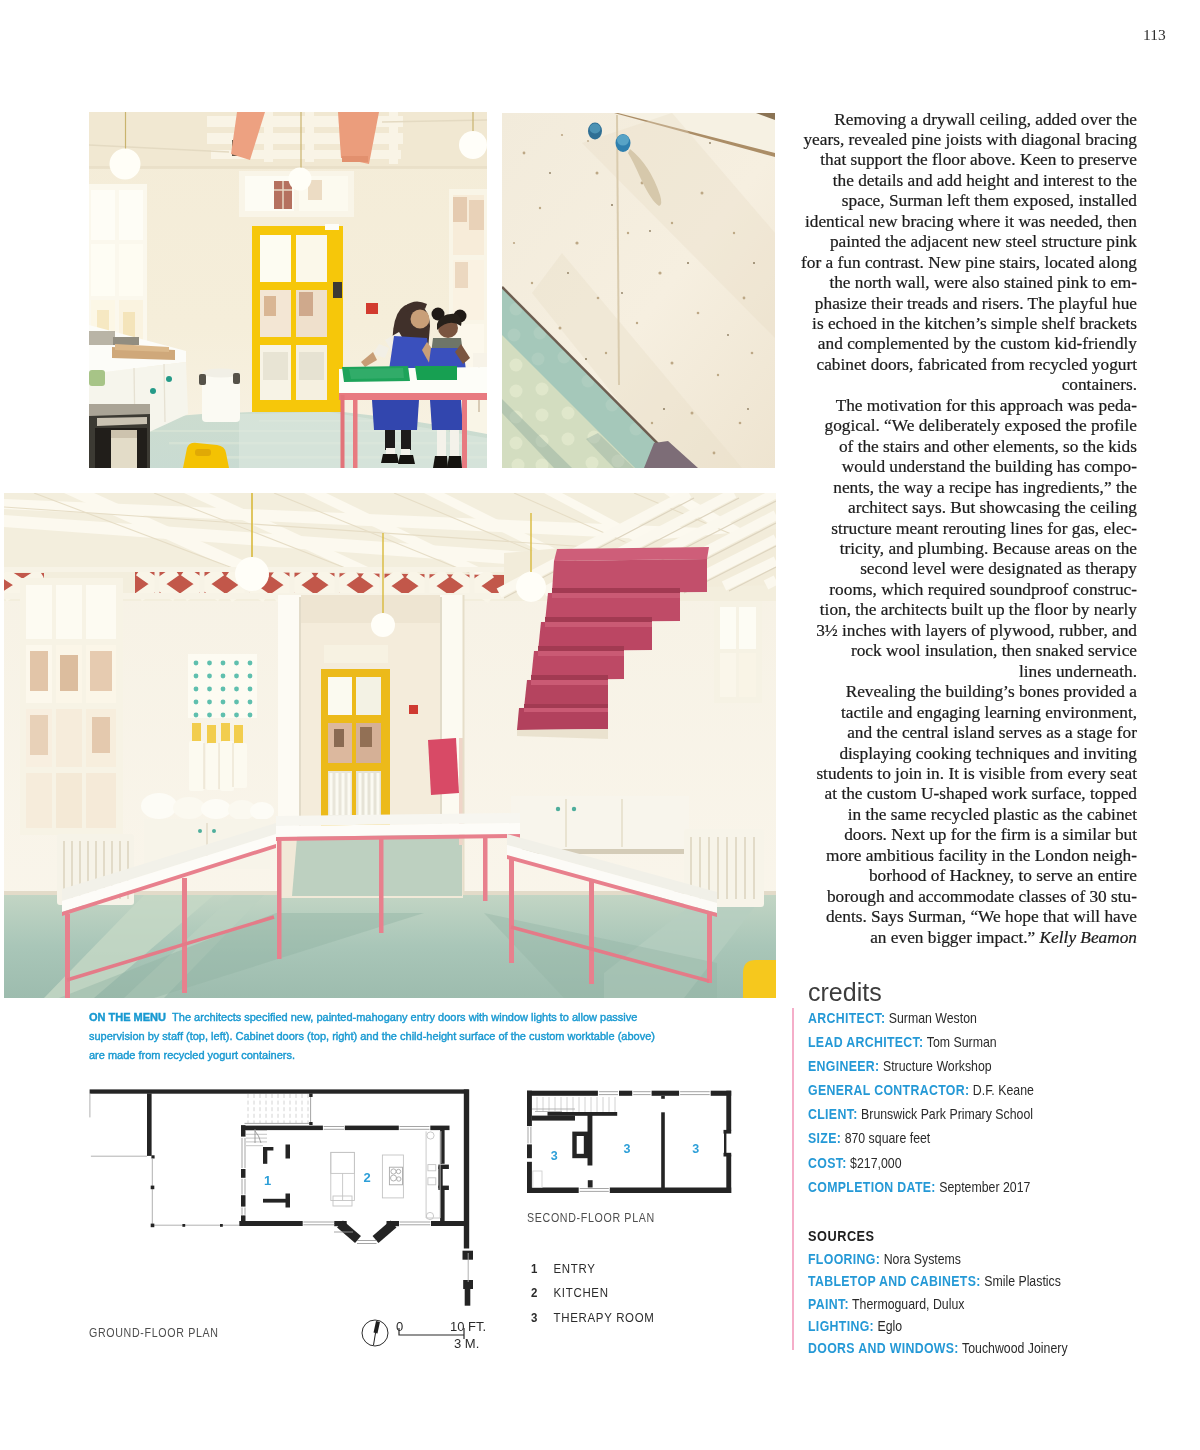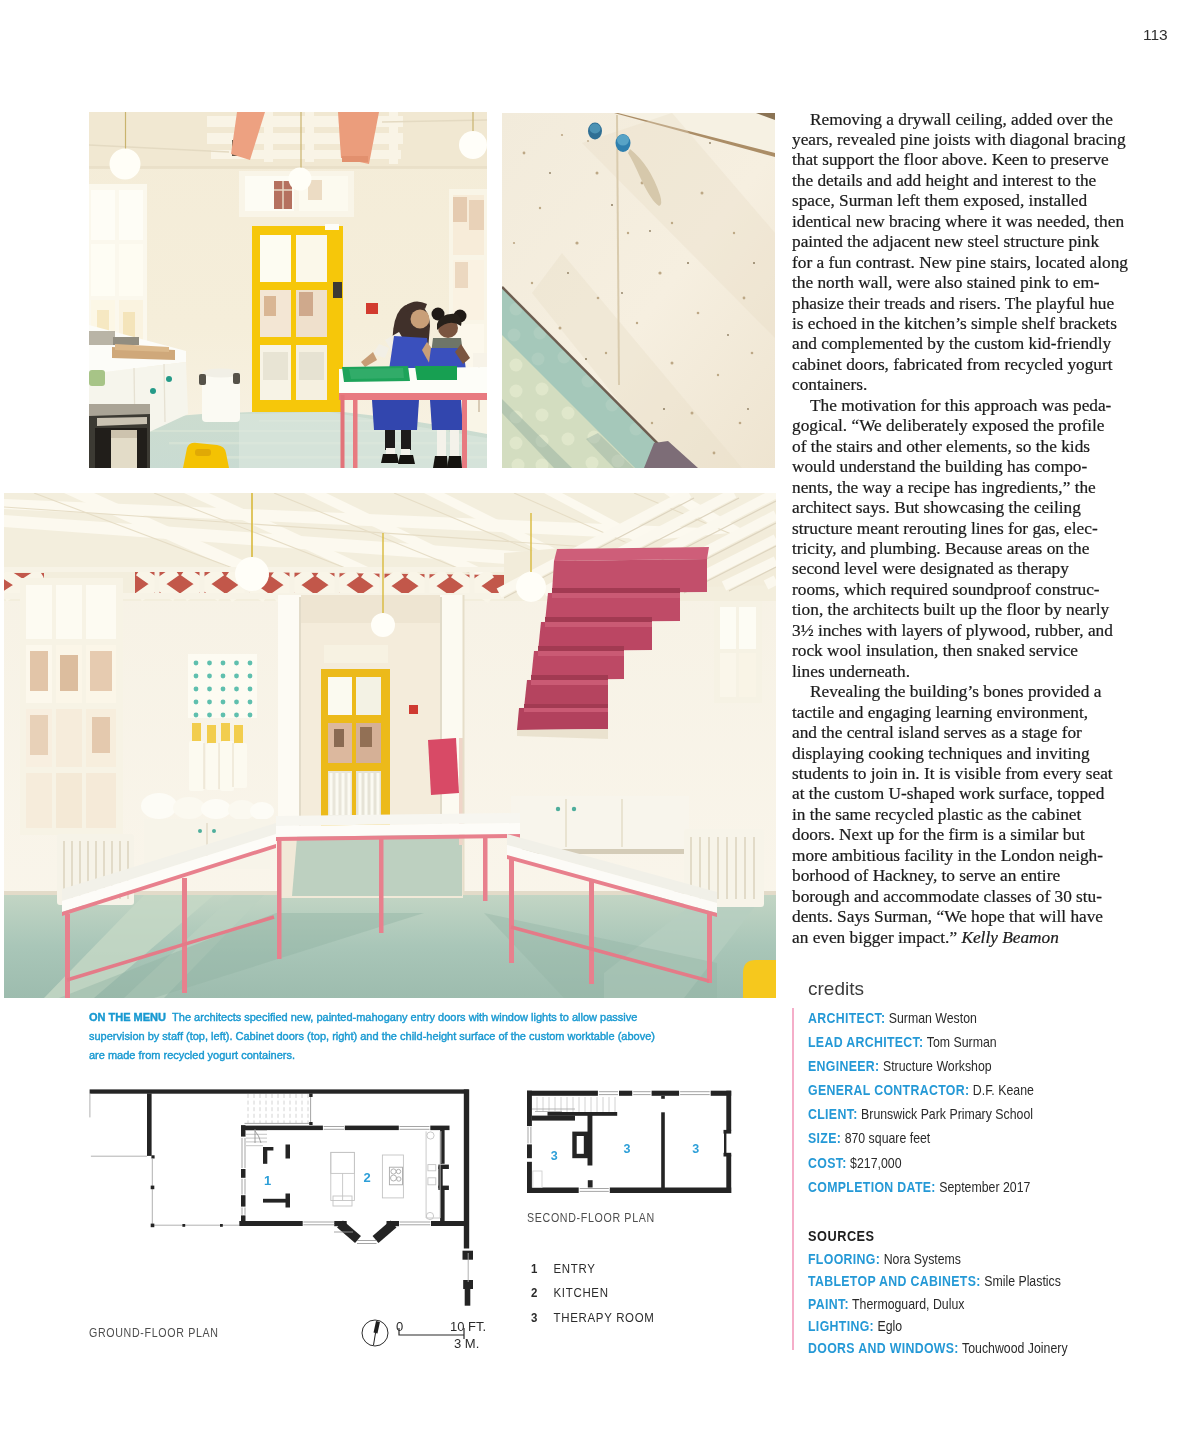--- a/index.html
+++ b/index.html
@@ -1,29 +1,29 @@
 <!DOCTYPE html>
 <html><head>
 <meta charset="utf-8">
 <style>
 html,body{margin:0;padding:0;background:#ffffff;}
 .page{position:relative;width:1200px;height:1450px;background:#ffffff;overflow:hidden;font-family:"Liberation Sans",sans-serif;}
 .abs{position:absolute;}
-.body-text{font-family:"Liberation Serif",serif;font-size:17.3px;line-height:20.45px;color:#1c1c1c;-webkit-text-stroke:0.22px #1c1c1c;}
+.body-text{font-family:"Liberation Serif",serif;font-size:17.3px;line-height:20.45px;color:#1c1c1c;text-align:right;-webkit-text-stroke:0.22px #1c1c1c;}
 .body-text .ind{display:inline-block;width:18px;}
 .cap{color:#1899d1;font-size:11px;line-height:19px;-webkit-text-stroke:0.4px #1899d1;}
 .credlab{color:#2599d6;font-weight:bold;letter-spacing:0.4px;}
 .credval{color:#2a2a2a;}
 .planlab{font-size:13px;letter-spacing:0.8px;color:#4d4d4d;transform:scaleX(0.82);transform-origin:0 0;white-space:nowrap;}
 </style>
 </head>
 <body>
 <div class="page">
 
-<div class="abs" style="left:1143px;top:26px;width:46px;font-size:15.5px;color:#2e2e2e;">113</div>
+<div class="abs" style="left:1143px;top:26px;width:46px;font-size:15.5px;color:#2e2e2e;font-family:Liberation Serif, serif;">113</div>
 
 <svg class="abs" style="left:89px;top:112px;" width="398" height="356" viewBox="0 0 398 356">
 <defs>
 <linearGradient id="p1wall" x1="0" y1="0" x2="0" y2="1">
 <stop offset="0" stop-color="#f4ecd8"></stop>
           <stop offset="0.6" stop-color="#f5eeda"></stop>
           <stop offset="1" stop-color="#f8f2e4"></stop>
 </linearGradient>
 <linearGradient id="p1floor" x1="0" y1="0" x2="0" y2="1">
 <stop offset="0" stop-color="#ccdccf"></stop>
@@ -668,21 +668,21 @@
 doors. Next up for the firm is a similar but<br>
 more ambitious facility in the London neigh-<br>
 borhood of Hackney, to serve an entire<br>
 borough and accommodate classes of 30 stu-<br>
 dents. Says Surman, “We hope that will have<br>
 an even bigger impact.” <i>Kelly Beamon</i>
 </div>
 
 <div class="abs cap" style="left:89px;top:1008px;width:700px;"><b>ON THE MENU</b>&nbsp;&nbsp;The architects specified new, painted-mahogany entry doors with window lights to allow passive<br>supervision by staff (top, left). Cabinet doors (top, right) and the child-height surface of the custom worktable (above)<br>are made from recycled yogurt containers.</div>
 
-<div class="abs" style="left:808px;top:978px;font-size:19px;color:#3c3c3c;">credits</div>
+<div class="abs" style="left:808px;top:978px;font-size:25px;color:#3c3c3c;">credits</div>
 
 <div class="abs" style="left:792px;top:1008px;width:2px;height:342px;background:#f5aec9;"></div>
 
 <div class="abs" style="left:808px;top:1006px;font-size:14.5px;line-height:24.1px;transform:scaleX(0.85);transform-origin:0 0;white-space:nowrap;">
 <span class="credlab">ARCHITECT:</span> <span class="credval">Surman Weston</span><br>
 <span class="credlab">LEAD ARCHITECT:</span> <span class="credval">Tom Surman</span><br>
 <span class="credlab">ENGINEER:</span> <span class="credval">Structure Workshop</span><br>
 <span class="credlab">GENERAL CONTRACTOR:</span> <span class="credval">D.F. Keane</span><br>
 <span class="credlab">CLIENT:</span> <span class="credval">Brunswick Park Primary School</span><br>
 <span class="credlab">SIZE:</span> <span class="credval">870 square feet</span><br>

